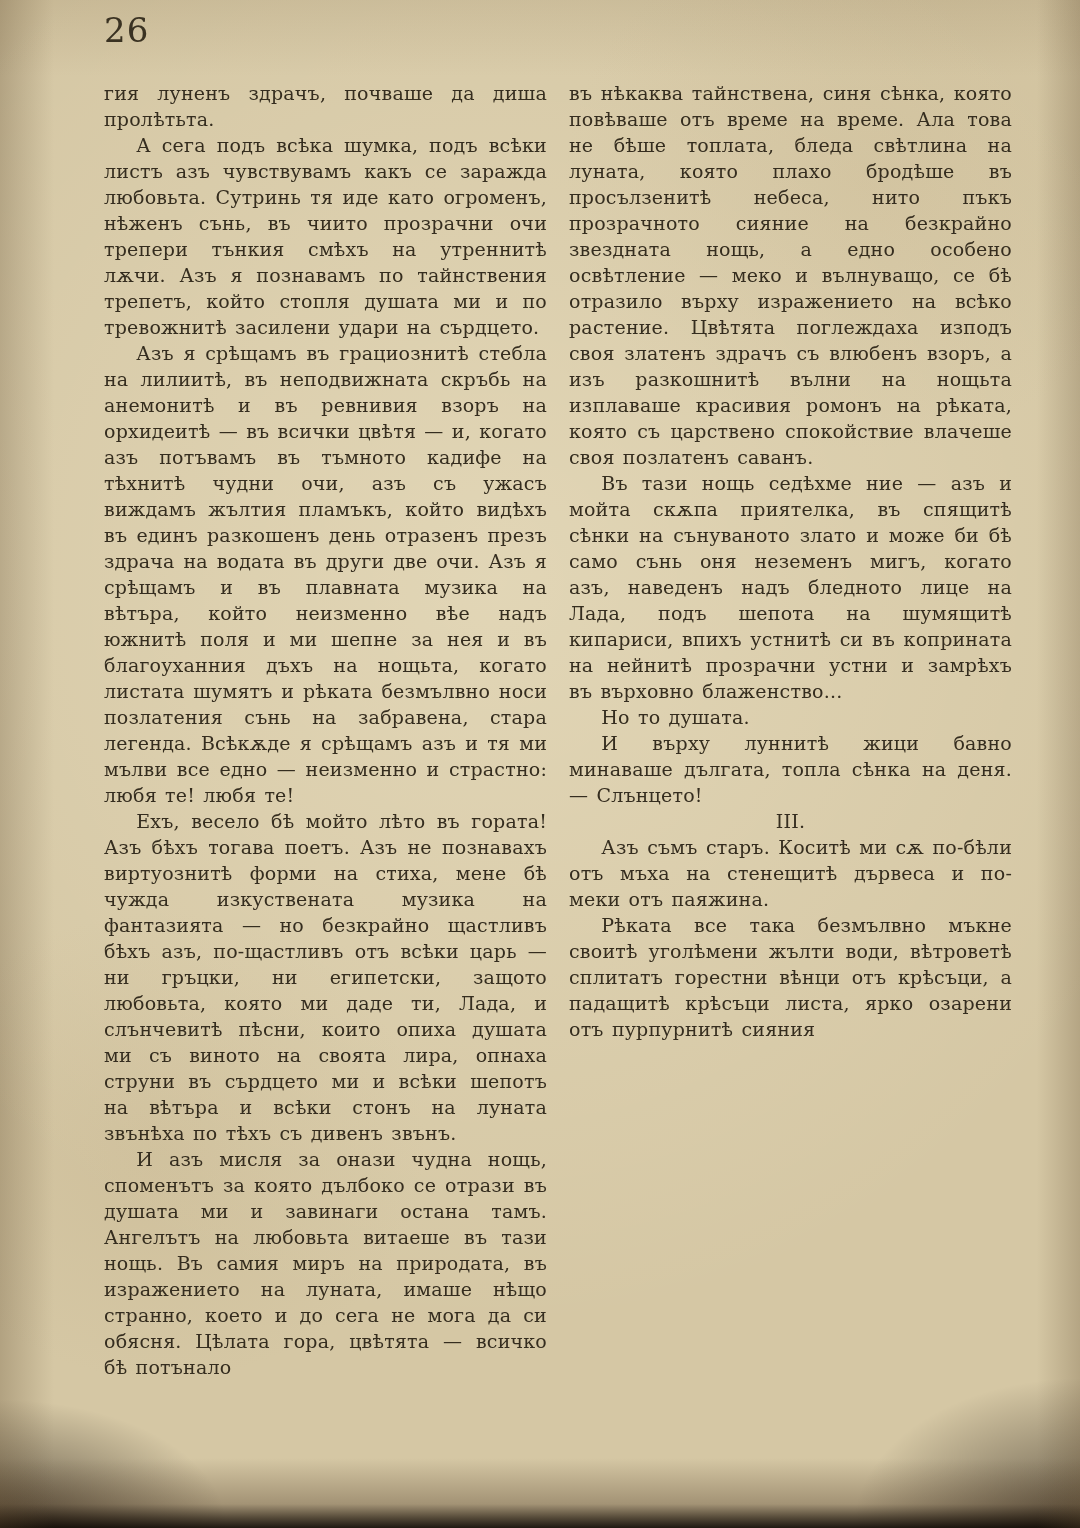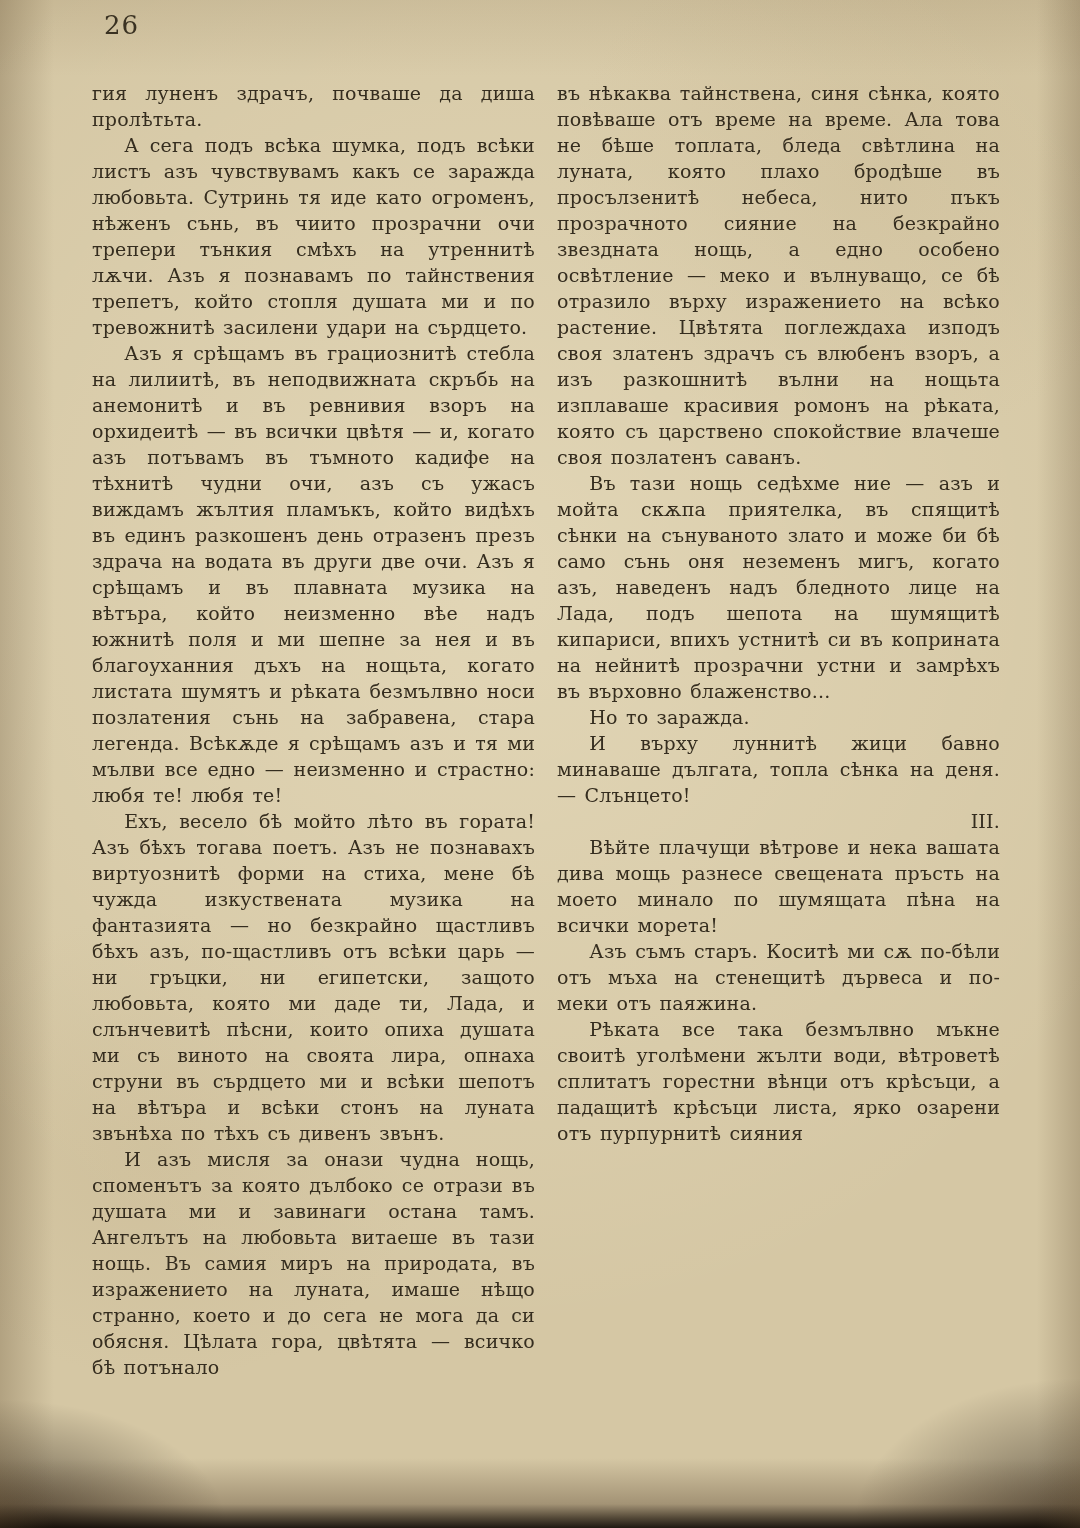--- a/index.html
+++ b/index.html
@@ -36,68 +36,67 @@
       radial-gradient(ellipse 30% 14% at 100% 100%, rgba(20,12,6,0.60), rgba(20,12,6,0.0) 70%),
       
       radial-gradient(ellipse 40% 25% at 80% 12%, rgba(190,170,130,0.25), rgba(190,170,130,0.0) 70%),
       radial-gradient(ellipse 35% 22% at 15% 75%, rgba(185,165,125,0.22), rgba(185,165,125,0.0) 70%),
       #d5c7a4;
   }
   .page-number {
     position: absolute;
     top: 10px;
     left: 104px;
-    font-size: 26px;
+    font-size: 34px;
     letter-spacing: 1px;
     color: #3a3222;
   }
   .text-columns {
     position: absolute;
     top: 80px;
-    left: 92px;
+    left: 104px;
     width: 908px;
     display: flex;
     gap: 22px;
   }
   .column {
     width: 443px;
     flex: 0 0 443px;
   }
   .para {
     margin: 0;
     font-size: 19px;
     line-height: 26px;
     text-align: justify;
     word-spacing: 2px;
     letter-spacing: 0.2px;
   }
   .para.indented { text-indent: 1.7em; }
   .para.continuation { text-indent: 0; }
   .para.heading {
-    text-align: right;
+    text-align: center;
     text-indent: 0;
   }
 </style>
 </head>
 <body>
 
 <div class="scan">
   <div class="page-number">26</div>
   <div class="text-columns">
     <div class="column">
         <p class="para continuation">гия луненъ здрачъ, почваше да диша пролѣтьта.</p>
         <p class="para indented">А сега подъ всѣка шумка, подъ всѣки листъ азъ чувствувамъ какъ се заражда любовьта. Сутринь тя иде като огроменъ, нѣженъ сънь, въ чиито прозрачни очи трепери тънкия смѣхъ на утреннитѣ лѫчи. Азъ я познавамъ по тайнствения трепетъ, който стопля душата ми и по тревожнитѣ засилени удари на сърдцето.</p>
         <p class="para indented">Азъ я срѣщамъ въ грациознитѣ стебла на лилиитѣ, въ неподвижната скръбь на анемонитѣ и въ ревнивия взоръ на орхидеитѣ — въ всички цвѣтя — и, когато азъ потъвамъ въ тъмното кадифе на тѣхнитѣ чудни очи, азъ съ ужасъ виждамъ жълтия пламъкъ, който видѣхъ въ единъ разкошенъ день отразенъ презъ здрача на водата въ други две очи. Азъ я срѣщамъ и въ плавната музика на вѣтъра, който неизменно вѣе надъ южнитѣ поля и ми шепне за нея и въ благоуханния дъхъ на нощьта, когато листата шумятъ и рѣката безмълвно носи позлатения сънь на забравена, стара легенда. Всѣкѫде я срѣщамъ азъ и тя ми мълви все едно — неизменно и страстно: любя те! любя те!</p>
         <p class="para indented">Ехъ, весело бѣ мойто лѣто въ гората! Азъ бѣхъ тогава поетъ. Азъ не познавахъ виртуознитѣ форми на стиха, мене бѣ чужда изкуствената музика на фантазията — но безкрайно щастливъ бѣхъ азъ, по-щастливъ отъ всѣки царь — ни гръцки, ни египетски, защото любовьта, която ми даде ти, Лада, и слънчевитѣ пѣсни, които опиха душата ми съ виното на своята лира, опнаха струни въ сърдцето ми и всѣки шепотъ на вѣтъра и всѣки стонъ на луната звънѣха по тѣхъ съ дивенъ звънъ.</p>
         <p class="para indented">И азъ мисля за онази чудна нощь, споменътъ за която дълбоко се отрази въ душата ми и завинаги остана тамъ. Ангелътъ на любовьта витаеше въ тази нощь. Въ самия миръ на природата, въ изражението на луната, имаше нѣщо странно, което и до сега не мога да си обясня. Цѣлата гора, цвѣтята — всичко бѣ потънало</p>
       </div>
     <div class="column">
         <p class="para continuation">въ нѣкаква тайнствена, синя сѣнка, която повѣваше отъ време на време. Ала това не бѣше топлата, бледа свѣтлина на луната, която плахо бродѣше въ просълзенитѣ небеса, нито пъкъ прозрачното сияние на безкрайно звездната нощь, а едно особено освѣтление — меко и вълнуващо, се бѣ отразило върху изражението на всѣко растение. Цвѣтята поглеждаха изподъ своя златенъ здрачъ съ влюбенъ взоръ, а изъ разкошнитѣ вълни на нощьта изплаваше красивия ромонъ на рѣката, която съ царствено спокойствие влачеше своя позлатенъ саванъ.</p>
         <p class="para indented">Въ тази нощь седѣхме ние — азъ и мойта скѫпа приятелка, въ спящитѣ сѣнки на сънуваното злато и може би бѣ само сънь оня неземенъ мигъ, когато азъ, наведенъ надъ бледното лице на Лада, подъ шепота на шумящитѣ кипариси, впихъ устнитѣ си въ коприната на нейнитѣ прозрачни устни и замрѣхъ въ върховно блаженство...</p>
-        <p class="para indented">Но то заражда.</p>
+        <p class="para indented">Но то душата.</p>
         <p class="para indented">И върху луннитѣ жици бавно минаваше дългата, топла сѣнка на деня. — Слънцето!</p>
         <p class="para heading">III.</p>
-        <p class="para indented">Вѣйте плачущи вѣтрове и нека вашата дива мощь разнесе свещената пръсть на моето минало по шумящата пѣна на всички морета!</p>
         <p class="para indented">Азъ съмъ старъ. Коситѣ ми сѫ по-бѣли отъ мъха на стенещитѣ дървеса и по-меки отъ паяжина.</p>
         <p class="para indented">Рѣката все така безмълвно мъкне своитѣ уголѣмени жълти води, вѣтроветѣ сплитатъ горестни вѣнци отъ крѣсъци, а падащитѣ крѣсъци листа, ярко озарени отъ пурпурнитѣ сияния</p>
       </div>
   </div>
 </div>
 
 </body></html>

